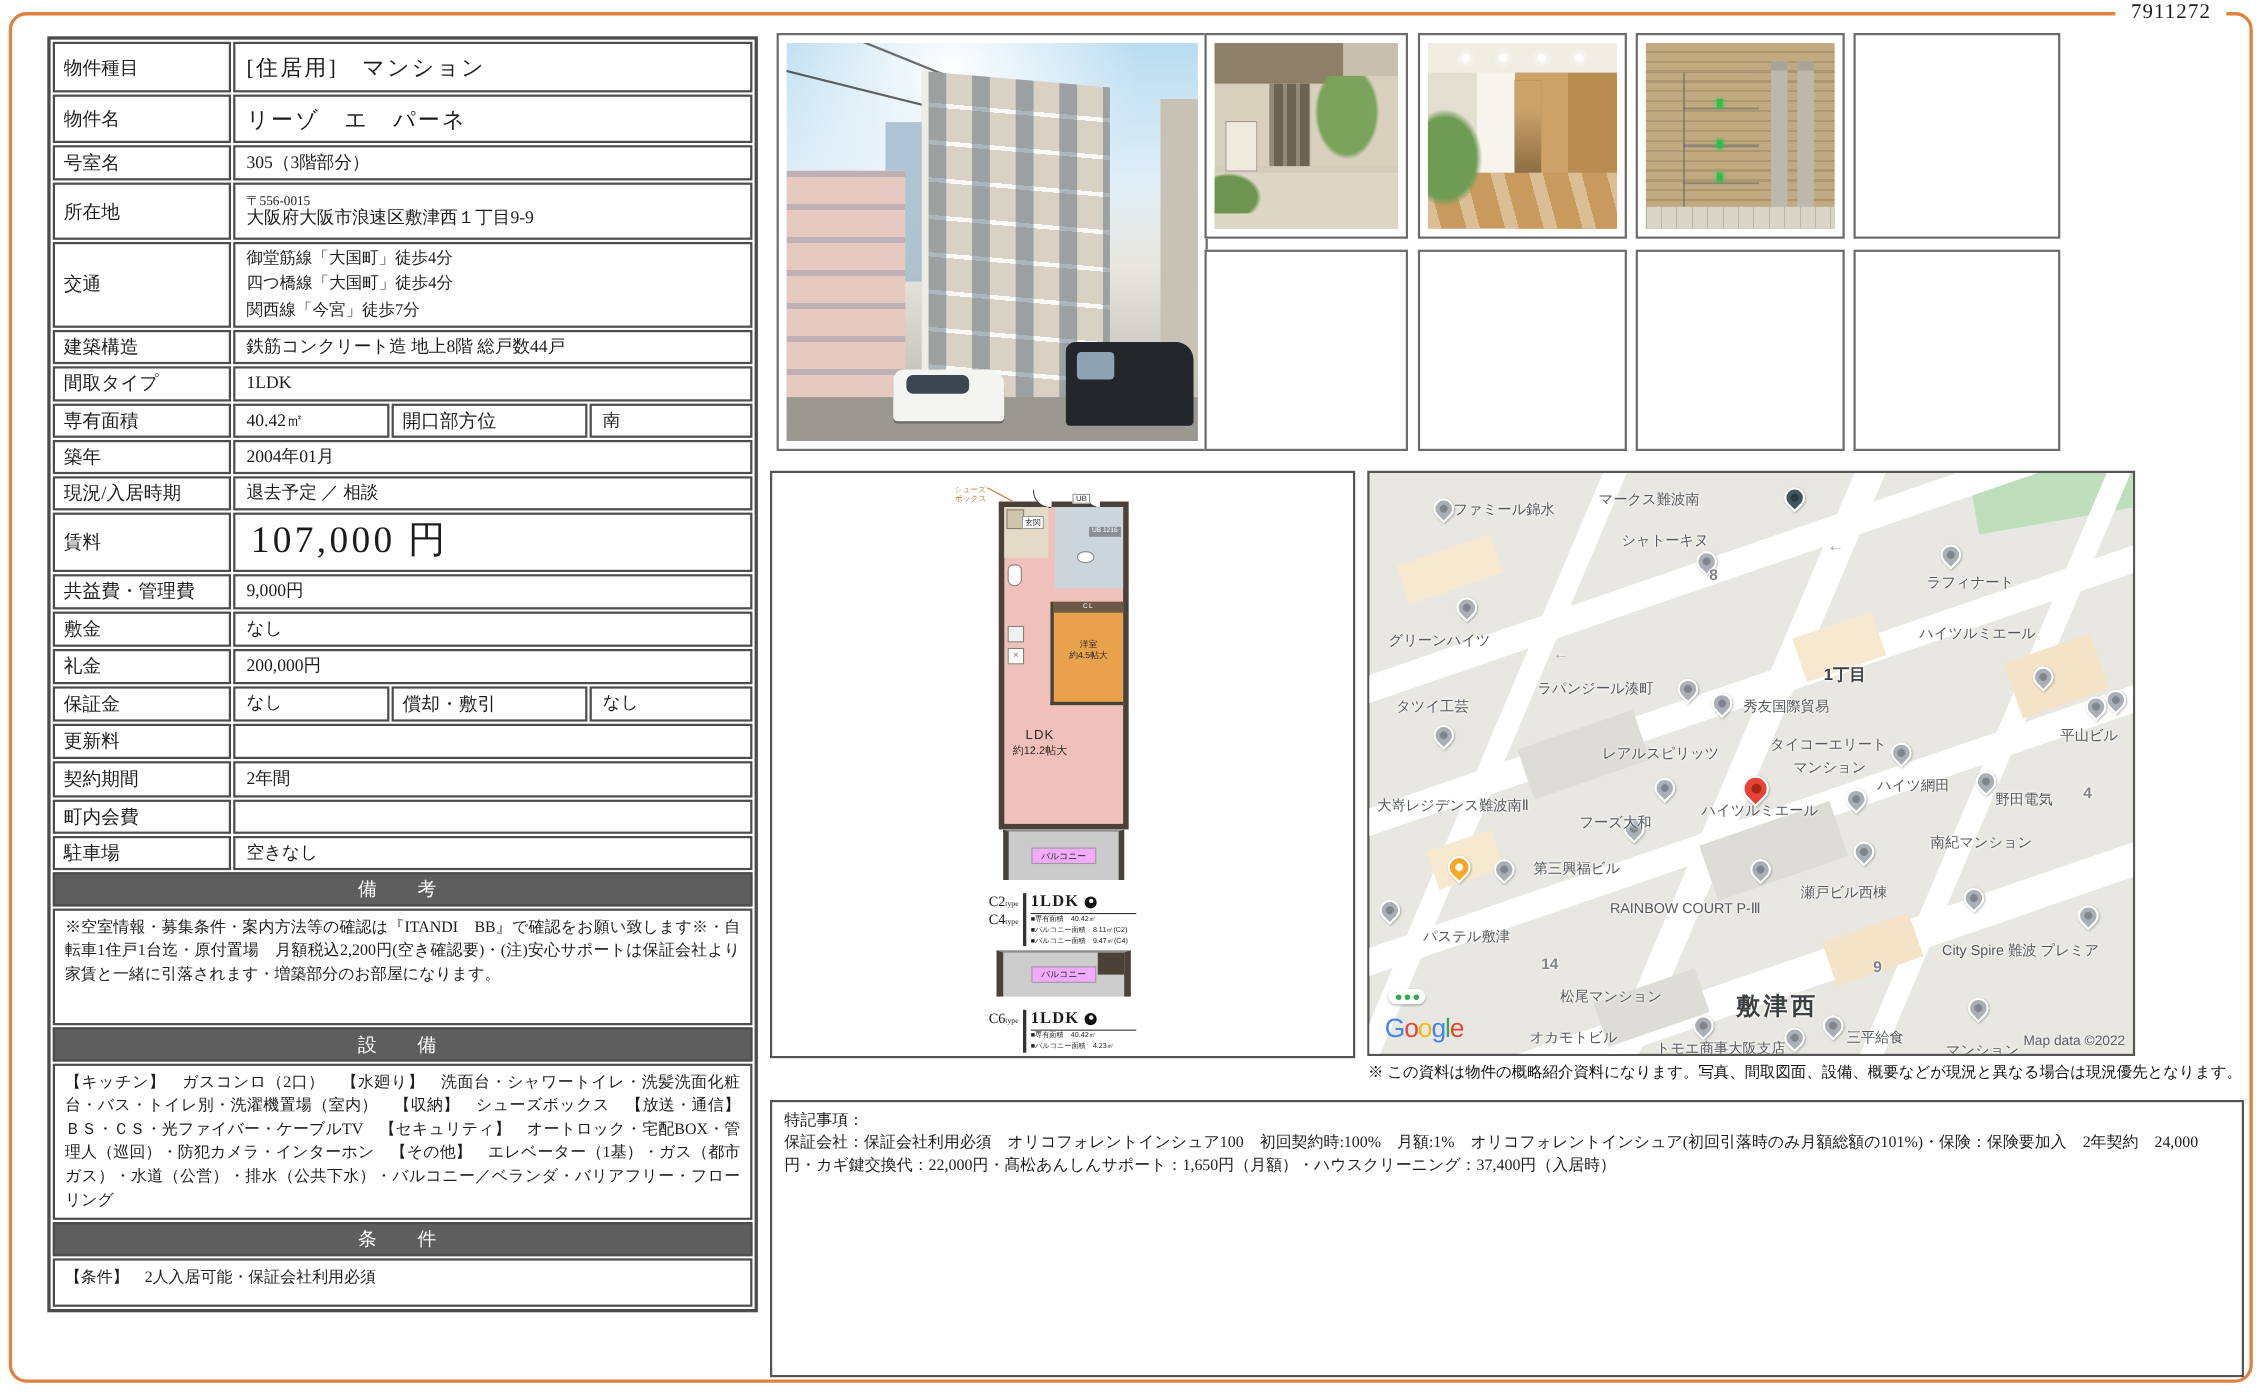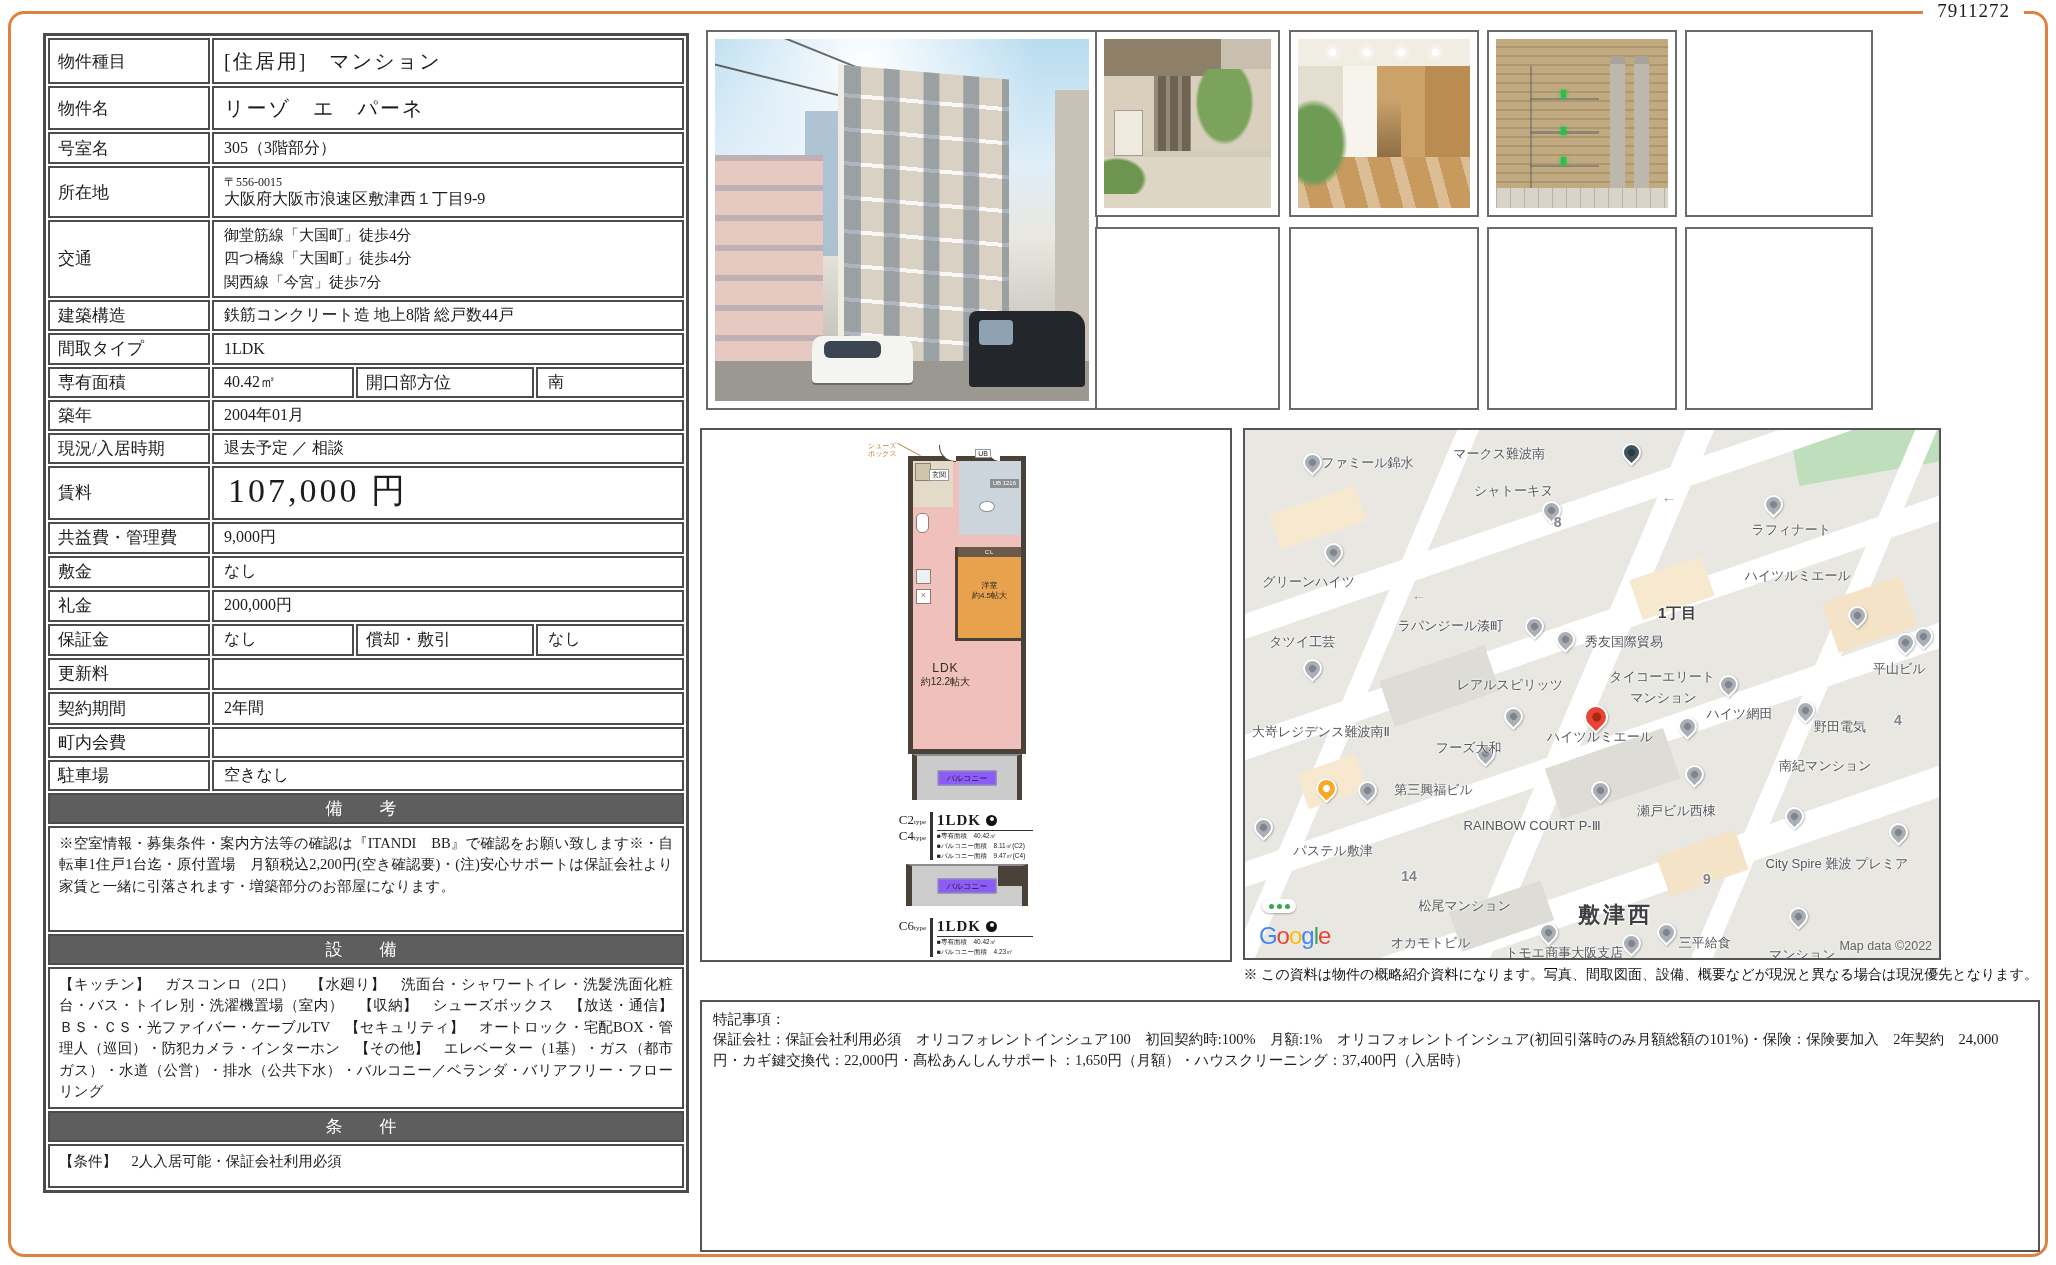--- a/index.html
+++ b/index.html
@@ -92,21 +92,21 @@
   .toilet{position:absolute;left:3px;top:52px;width:11px;height:18px;background:#fff;border:1px solid #8b8070;border-radius:5px 5px 6px 6px;}
   .washer{position:absolute;left:3px;top:108px;width:13px;height:13px;background:#eef1f2;border:1px solid #8b8070;}
   .kitchen{position:absolute;left:3px;top:128px;width:13px;height:13px;background:#fff;border:1px solid #8b8070;font-size:9px;line-height:11px;text-align:center;color:#8b8070;}
   .bedroom{position:absolute;right:0;top:86px;width:66px;height:94px;background:#e8a14c;border-left:3px solid #4a4238;border-bottom:3px solid #4a4238;box-sizing:border-box;}
   .cl-bar{position:absolute;left:0;top:0;width:100%;height:10px;background:#6b5a48;color:#fff;font-size:6px;text-align:center;line-height:10px;letter-spacing:1px;}
   .bed-lbl{position:absolute;left:0;top:34px;width:100%;text-align:center;font-size:8px;line-height:1.25;color:#2e2a24;}
   .ldk-lbl{position:absolute;left:0;top:200px;width:60%;text-align:center;color:#2e2a24;}
   .ldk-lbl .a{font-size:12px;letter-spacing:1px;}
   .ldk-lbl .b{font-size:10px;}
   .balc{position:absolute;left:10px;top:314px;width:110px;height:46px;background:#cbcbcb;border-left:5px solid #4a4238;border-right:5px solid #4a4238;box-sizing:border-box;border-top:2px solid #8d8d8d;}
-  .balc-lbl,.balc2-lbl{position:absolute;left:50%;top:50%;transform:translate(-50%,-50%);background:#8b5cf6;border:1px solid #9a9a9a;font-size:8px;padding:1px 8px;white-space:nowrap;}
+  .balc-lbl,.balc2-lbl{position:absolute;left:50%;top:50%;transform:translate(-50%,-50%);background:#f0abfc;border:1px solid #9a9a9a;font-size:8px;padding:1px 8px;white-space:nowrap;}
   .legend{position:absolute;left:-6px;width:160px;display:flex;align-items:flex-start;gap:4px;}
   .leg1{top:372px;} .leg2{top:478px;}
   .types{font-size:13px;line-height:1.25;text-align:right;width:30px;font-family:"Liberation Serif","DejaVu Serif",serif;}
   .types .t{font-size:7px;}
   .leg-bar{width:3px;align-self:stretch;background:#333;}
   .leg-right{flex:1;}
   .leg-head{display:flex;align-items:center;gap:5px;border-bottom:1.5px solid #333;padding-bottom:1px;width:96px;}
   .leg-plan{font-size:15px;font-weight:bold;font-family:"Liberation Serif","DejaVu Serif",serif;letter-spacing:1px;}
   .compass{width:11px;height:11px;border-radius:50%;background:#111;position:relative;display:inline-block;}
   .compass:after{content:"";position:absolute;left:3.5px;top:2px;width:4px;height:4px;border-radius:50%;background:#fff;}
@@ -443,21 +443,21 @@
         <div class="mlabel" style="left: 90.5%; top: 43.5%;">平山ビル</div>
         <div class="mlabel" style="left: 30.5%; top: 46.5%;">レアルスピリッツ</div>
         <div class="mlabel" style="left: 52.5%; top: 45%;">タイコーエリート</div>
         <div class="mlabel" style="left: 55.5%; top: 49%;">マンション</div>
         <div class="mlabel" style="left: 1%; top: 55.5%;">大嵜レジデンス難波南Ⅱ</div>
         <div class="mlabel" style="left: 27.5%; top: 58.5%;">フーズ大和</div>
         <div class="mlabel" style="left: 43.5%; top: 56.5%;">ハイツルミエール</div>
         <div class="mlabel" style="left: 66.5%; top: 52%;">ハイツ網田</div>
         <div class="mlabel" style="left: 82%; top: 54.5%;">野田電気</div>
         <div class="mlabel num" style="left: 93.5%; top: 53.5%;">4</div>
-        <div class="mlabel" style="left: 73.5%; top: 62%; margin-left: 24px;">南紀マンション</div>
+        <div class="mlabel" style="left: 73.5%; top: 62%;">南紀マンション</div>
         <div class="mlabel" style="left: 21.5%; top: 66.5%;">第三興福ビル</div>
         <div class="mlabel" style="left: 31.5%; top: 73.5%;">RAINBOW COURT P-Ⅲ</div>
         <div class="mlabel" style="left: 56.5%; top: 70.5%;">瀬戸ビル西棟</div>
         <div class="mlabel" style="left: 7%; top: 78%;">パステル敷津</div>
         <div class="mlabel" style="left: 75%; top: 80.5%;">City Spire 難波 プレミア</div>
         <div class="mlabel num" style="left: 22.5%; top: 83%;">14</div>
         <div class="mlabel num" style="left: 66%; top: 83.5%;">9</div>
         <div class="mlabel" style="left: 25%; top: 88.5%;">松尾マンション</div>
         <div class="mlabel area lg" style="left: 48%; top: 89%;">敷津西</div>
         <div class="mlabel" style="left: 21%; top: 95.5%;">オカモトビル</div>

